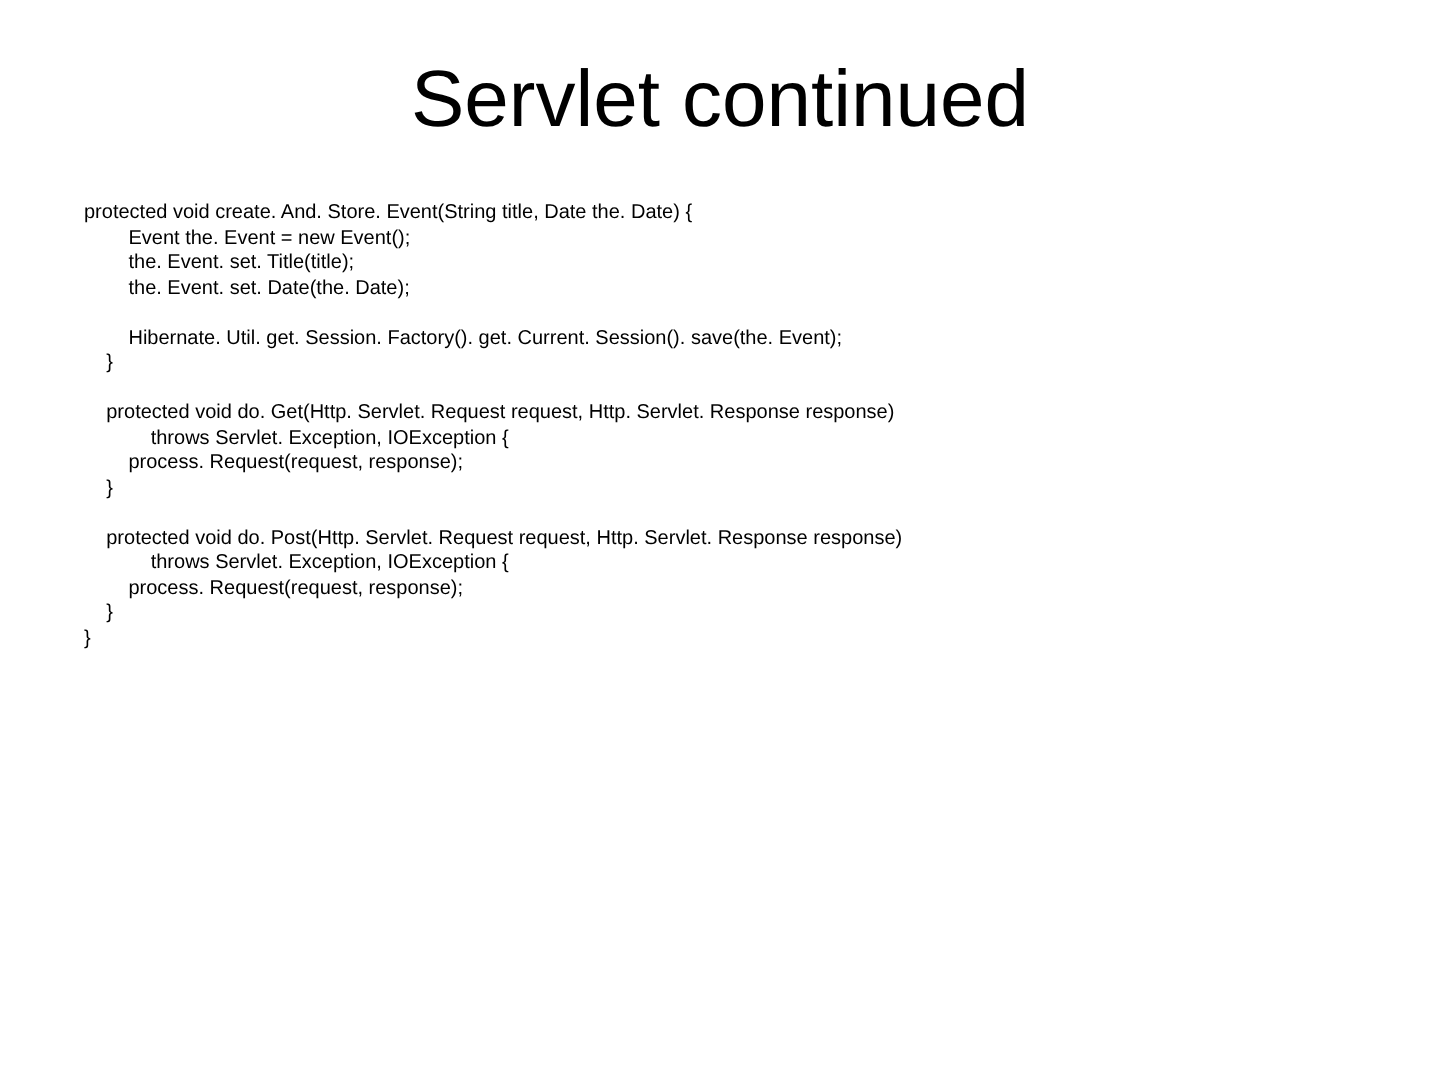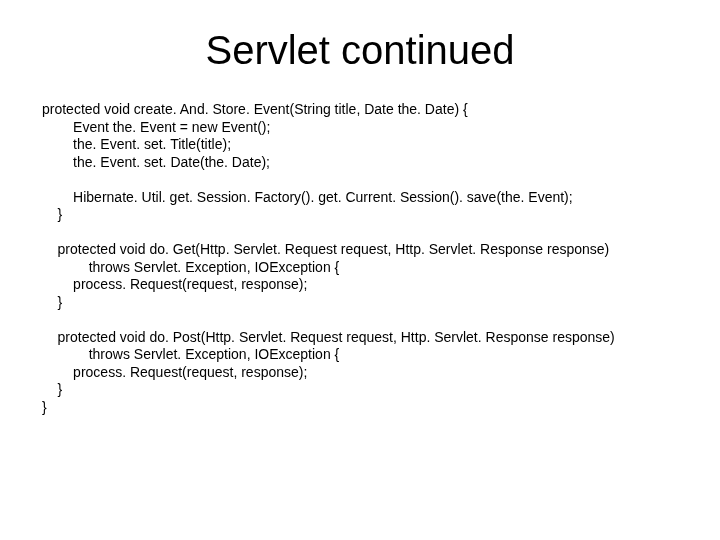--- a/index.html
+++ b/index.html
@@ -19,21 +19,21 @@
   }
   .title {
     font-size: 40px;
     text-align: center;
     padding-top: 28px;
     padding-bottom: 28px;
     font-weight: normal;
     letter-spacing: 0px;
   }
   .code-area {
-    font-size: 14px;
+    font-size: 10px;
     line-height: 1.25;
     padding-left: 42px;
     padding-right: 32px;
     white-space: pre;
   }
 </style>
 </head>
 <body>
 
 <div class="slide">

